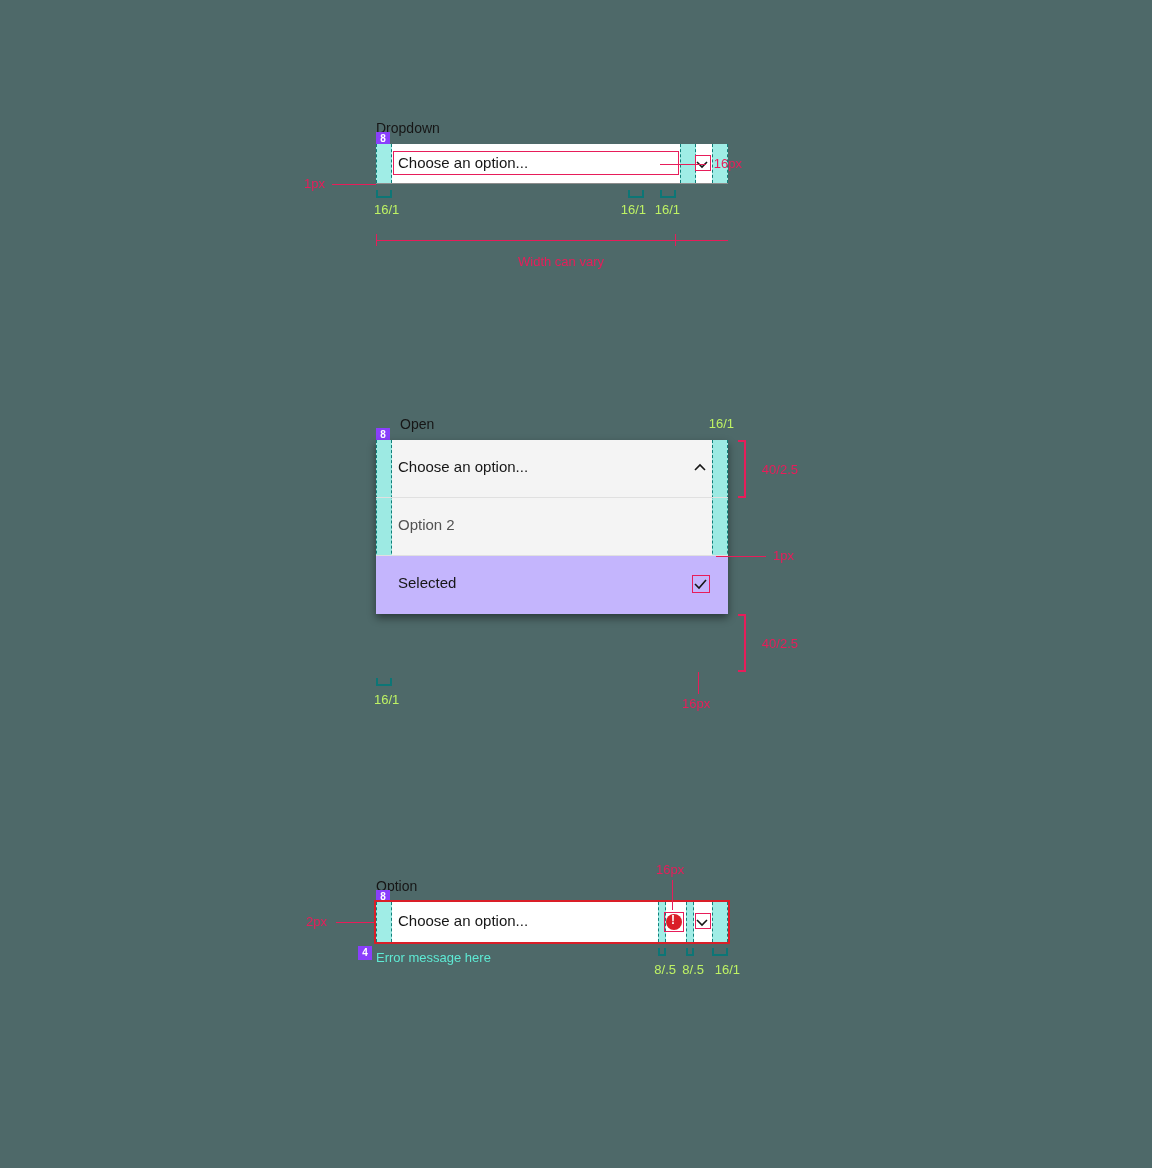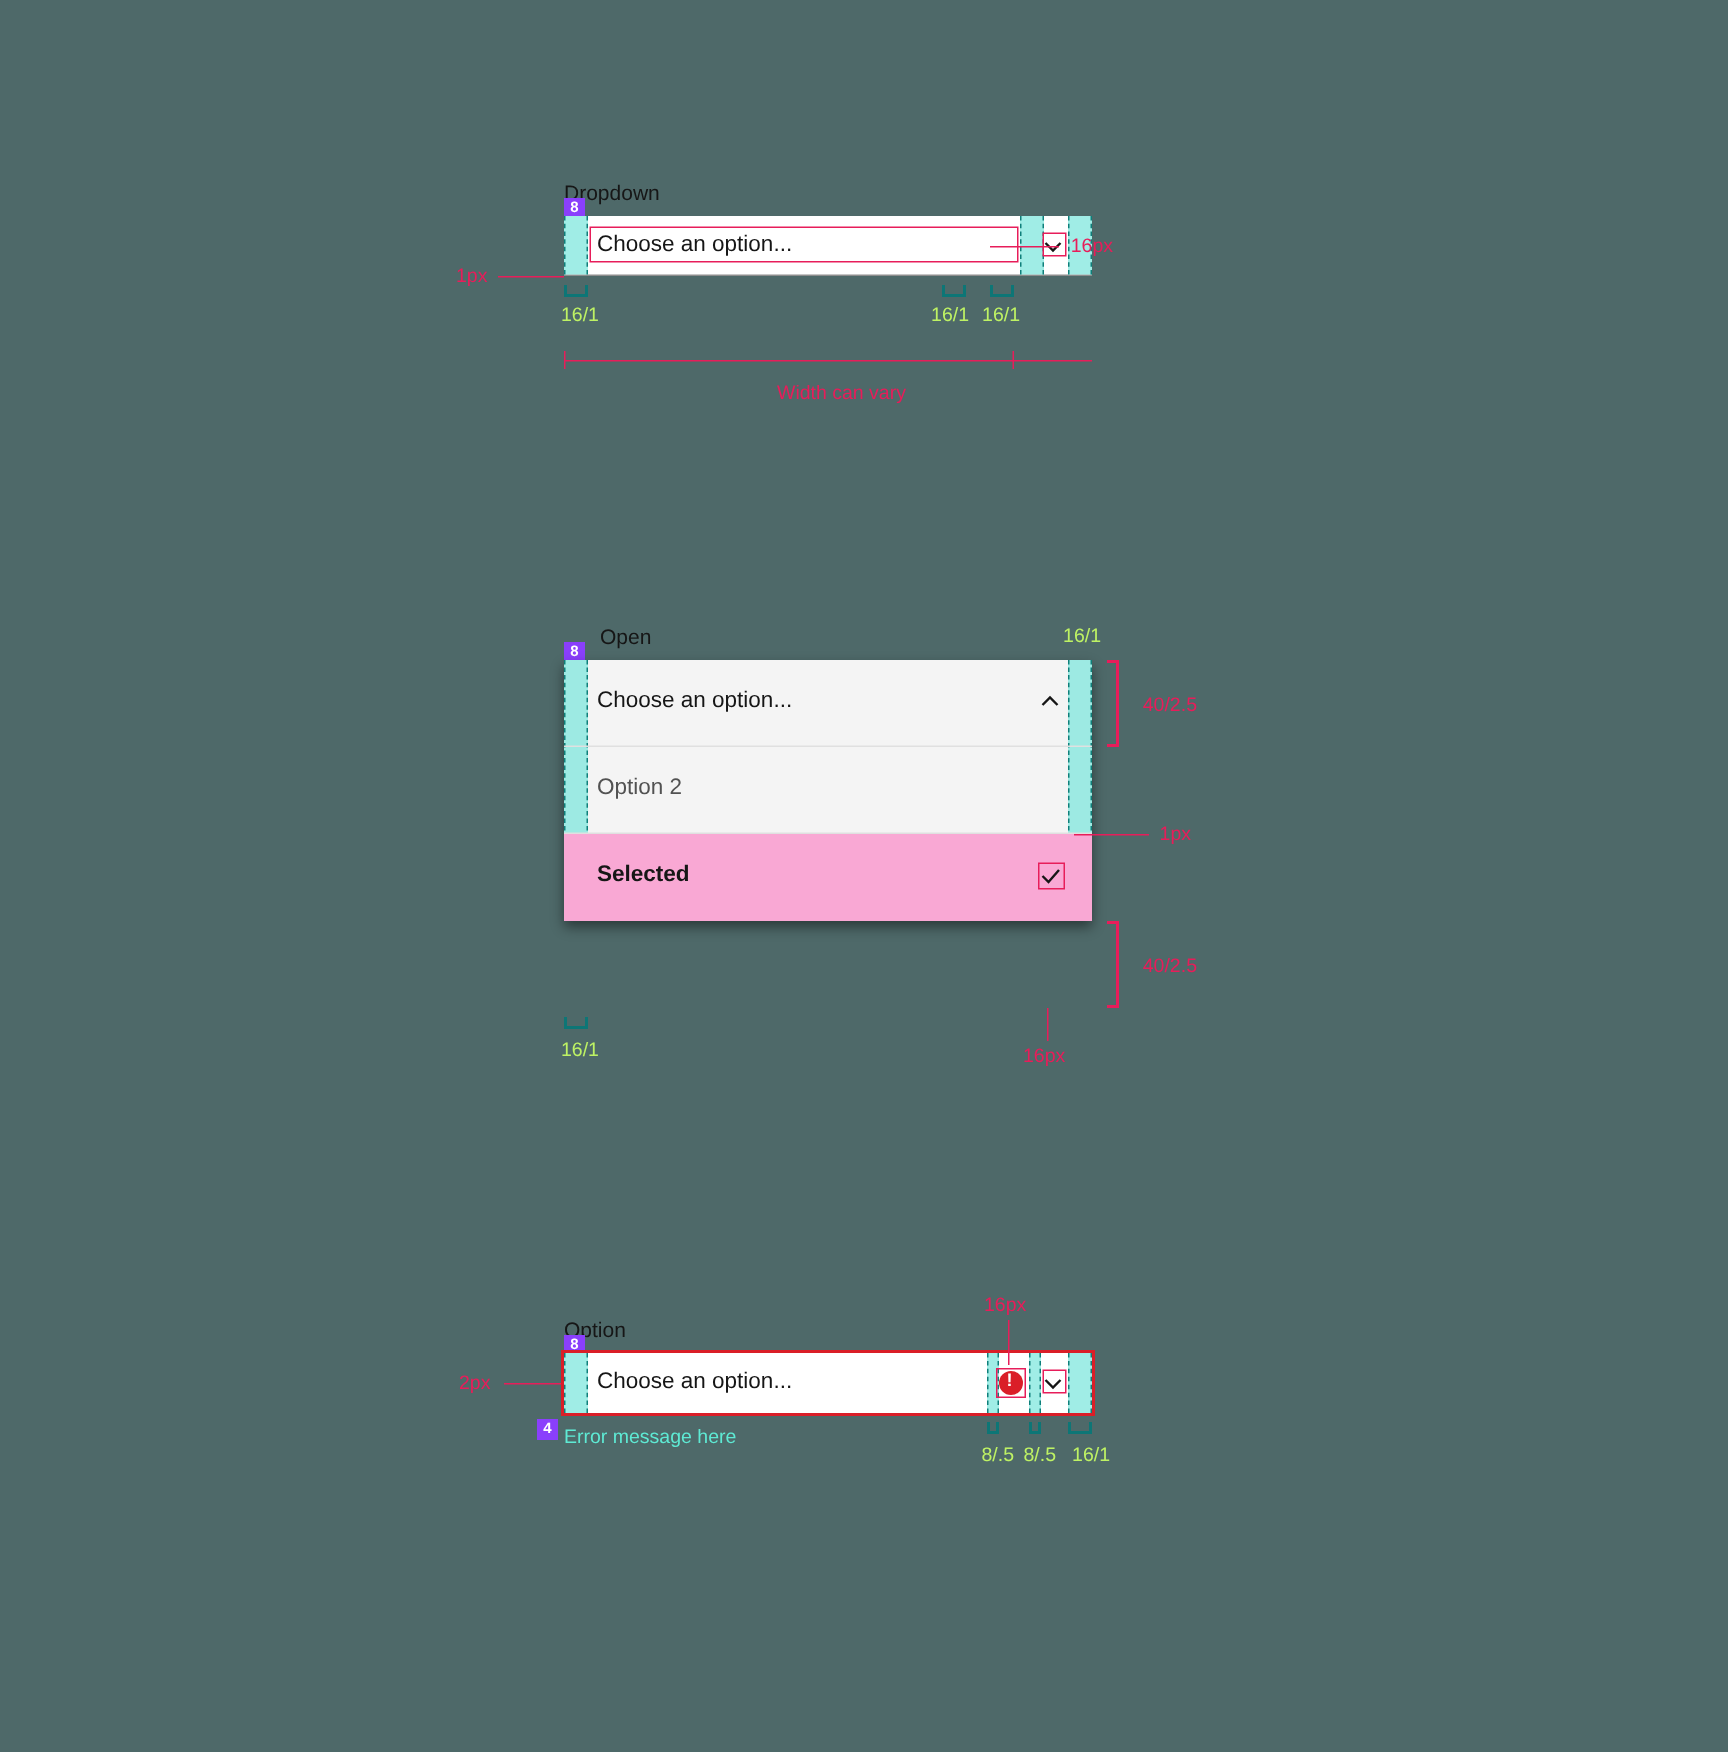--- a/index.html
+++ b/index.html
@@ -56,21 +56,21 @@
   #spec2 .caption { position:absolute; top:-24px; left:0;margin-left:24px; }
   #spec2 .menu {
     position:relative; width:352px; background:#f4f4f4;
     box-shadow: 0 4px 8px rgba(0,0,0,0.45);
   }
   #spec2 .row { height:58px; position:relative; border-bottom:1px solid #e0e0e0; }
   #spec2 .row:last-child { border-bottom:none; }
   #spec2 .row .t { position:absolute; left:22px; top:18px; font-size:15px; }
   #spec2 .row.header .t { color:#161616; }
   #spec2 .row.opt .t { color:#525252; }
-  #spec2 .row.sel { background:#f9a8d4;font-weight:bold; }
+  #spec2 .row.sel { background:#c4b5fd; }
   #spec2 .row.sel .t { color:#161616; }
   #spec2 .menu .pad-l { position:absolute; left:0; top:0; bottom:0; width:16px;
     background: rgba(120,230,220,0.7); border-left:1px dashed #0f7f7a; border-right:1px dashed #0f7f7a;}
   #spec2 .menu .pad-r { position:absolute; right:0; top:0; bottom:0; width:16px;
     background: rgba(120,230,220,0.7); border-left:1px dashed #0f7f7a; border-right:1px dashed #0f7f7a;}
   #spec2 .row .chev, #spec2 .row .chk { position:absolute; right:20px; top:20px; width:16px; height:16px;}
 
   
   #spec3 { left: 376px; top: 902px; width: 352px; }
   #spec3 .caption { position:absolute; top:-24px; left:0; }

